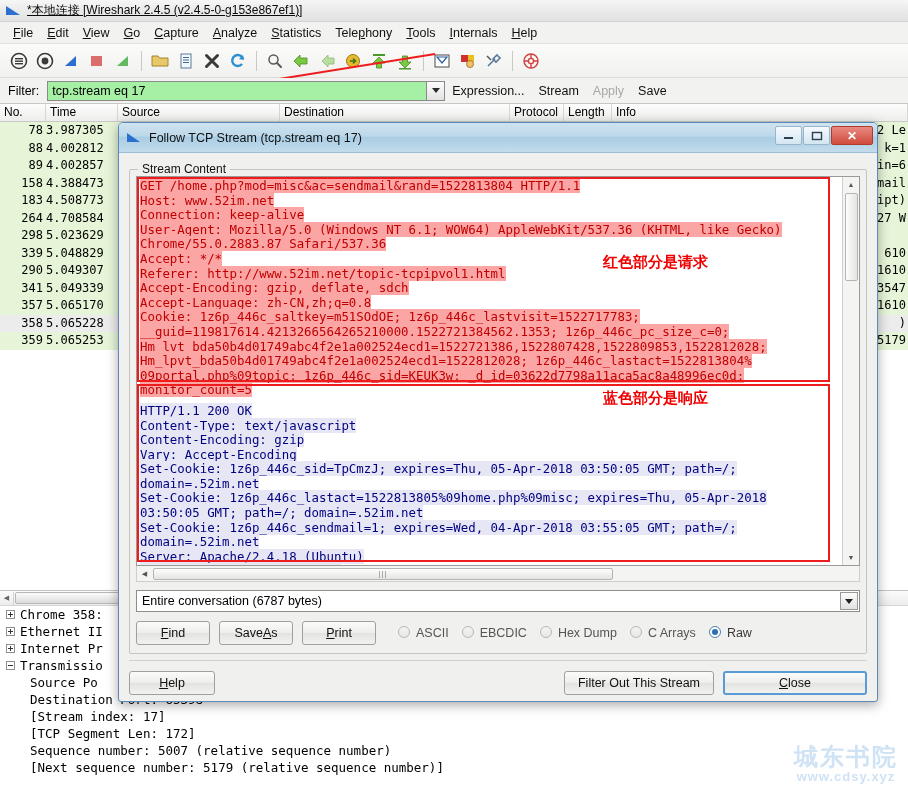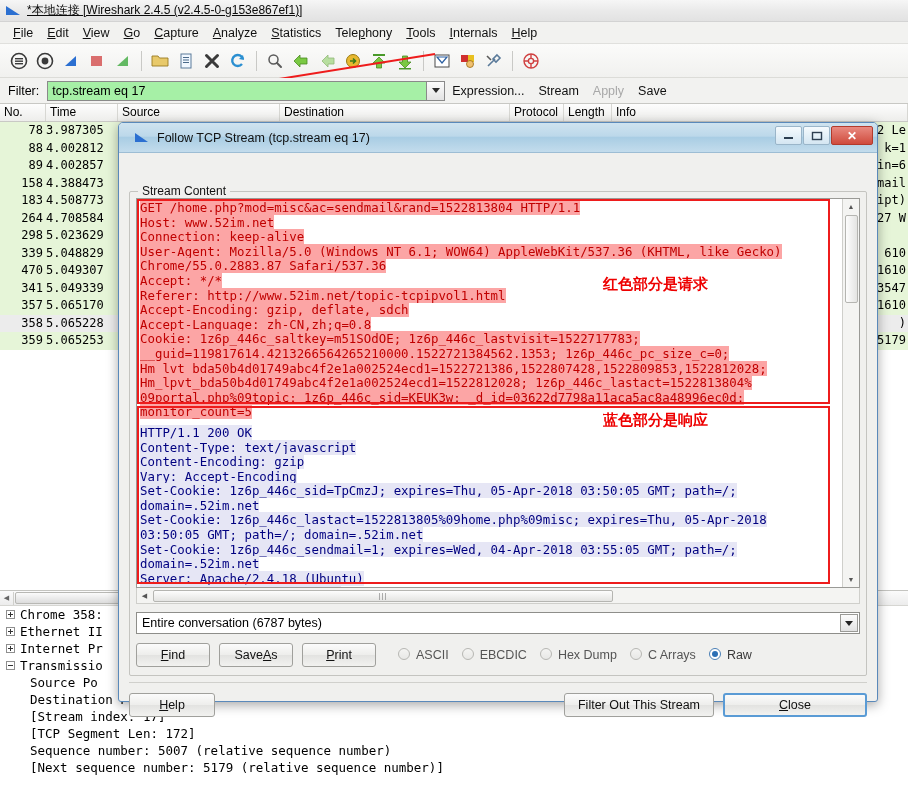--- a/index.html
+++ b/index.html
@@ -148,21 +148,21 @@
     background: #f0f0ee;
     border: 1px solid #5a89ba;
     border-radius: 5px 5px 3px 3px;
     box-shadow: 0 3px 12px rgba(0,0,0,0.35);
   }
   .dlg-title {
     height: 30px;
     background: linear-gradient(to bottom,#cfe3ef 0%, #bcd8ea 45%, #a9cde4 50%, #c3dcec 100%);
     border-radius: 4px 4px 0 0;
     border-bottom: 1px solid #9dbdd4;
-    display: flex; align-items: center; padding-left: 16px;
+    display: flex; align-items: center; padding-left: 8px;
     position: relative;
   }
   .dlg-title .ws-logo2 { width:16px; height:12px; position:relative; margin-right:6px; flex:none; }
   .dlg-title .ws-logo2::before {
     content:""; position:absolute; left:0; top:1px; width:0; height:0;
     border-left: 13px solid #2b6fd1; border-top: 9px solid transparent;
   }
   .dlg-title-text { font-size: 12.5px; color: #111; }
   .dlg-wbtns { position: absolute; right: 4px; top: 3px; display: flex; gap: 1px; }
   .wbtn {
@@ -170,21 +170,21 @@
     background: linear-gradient(to bottom,#f5fafd,#d4e6f2);
     display: flex; align-items: center; justify-content: center;
     font-size: 10px; color: #2c3e50; border-radius: 2px;
   }
   .wbtn.close {
     width: 42px;
     background: linear-gradient(to bottom,#e98a80,#cf4b3d);
     border: 1px solid #b23a2c; color: #fff; font-weight: bold; font-size: 12px;
   }
 
-  .dlg-body { padding: 8px 10px 0 10px; margin-top: 22px; }
+  .dlg-body { padding: 8px 10px 0 10px; }
 
   .group {
     border: 1px solid #c4c4c0; border-radius: 2px; position: relative;
     margin-top: 8px; padding: 6px; background: #f0f0ee;
   }
   .group-legend {
     position: absolute; top: -8px; left: 8px; background: #f0f0ee;
     padding: 0 4px; font-size: 12px; color: #111;
   }
   .stream-area {
@@ -496,21 +496,21 @@
           <span class="c-no">298</span>
           <span class="c-time"> 5.023629</span>
           <span class="c-rest" style="text-align: right; padding-right: 2px;"></span>
         </div>
         <div class="prow">
           <span class="c-no">339</span>
           <span class="c-time"> 5.048829</span>
           <span class="c-rest" style="text-align: right; padding-right: 2px;">610 </span>
         </div>
         <div class="prow">
-          <span class="c-no">470</span>
+          <span class="c-no">290</span>
           <span class="c-time"> 5.049307</span>
           <span class="c-rest" style="text-align: right; padding-right: 2px;">1610</span>
         </div>
         <div class="prow">
           <span class="c-no">341</span>
           <span class="c-time"> 5.049339</span>
           <span class="c-rest" style="text-align: right; padding-right: 2px;">3547</span>
         </div>
         <div class="prow">
           <span class="c-no">357</span>
@@ -566,20 +566,24 @@
         </div>
         <div class="pd-row">
           <span class="pd-indent">Sequence number: 5007    (relative sequence number)</span>
         </div>
         <div class="pd-row">
           <span class="pd-indent">[Next sequence number: 5179    (relative sequence number)]</span>
         </div>
       </div>
   </div>
 
+  <div class="watermark">
+    <div class="wm-cn">城东书院</div>
+    <div class="wm-url">www.cdsy.xyz</div>
+  </div>
 
   <div class="dialog">
     <div class="dlg-title">
       <span class="ws-logo2"></span>
       <span class="dlg-title-text">Follow TCP Stream (tcp.stream eq 17)</span>
       <div class="dlg-wbtns">
         <div class="wbtn">
           <svg width="12" height="10">
               <rect x="1" y="6" width="9" height="2" fill="#2c3e50"></rect>
             </svg>

